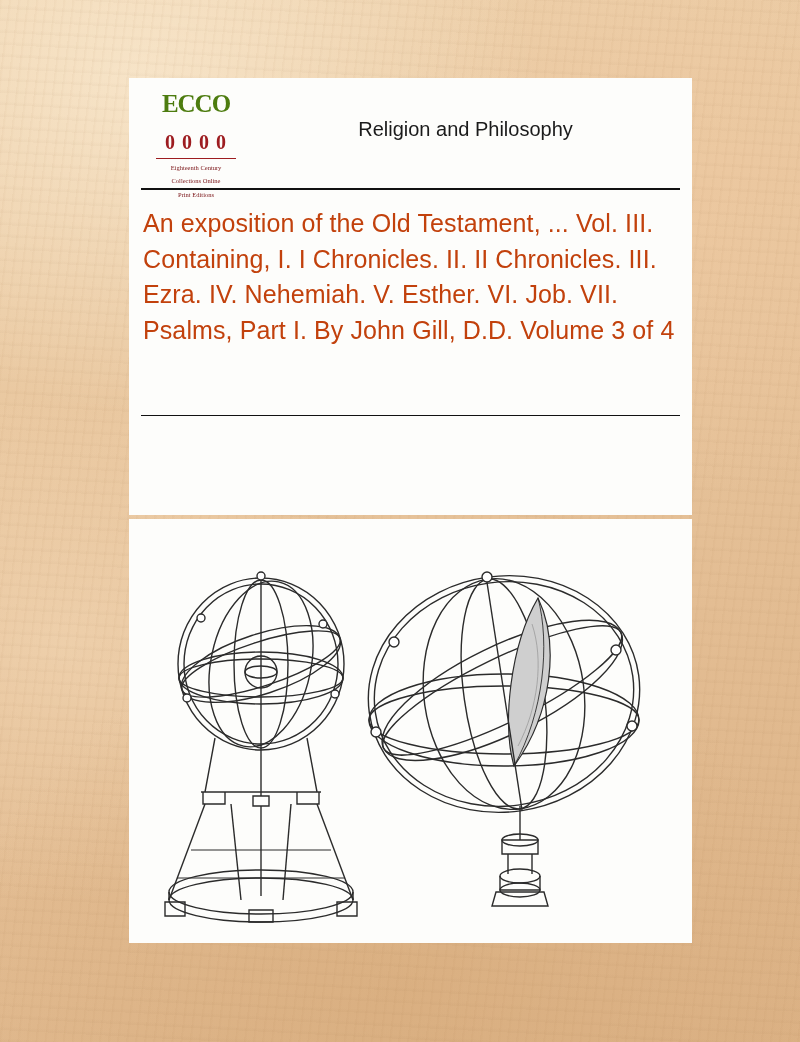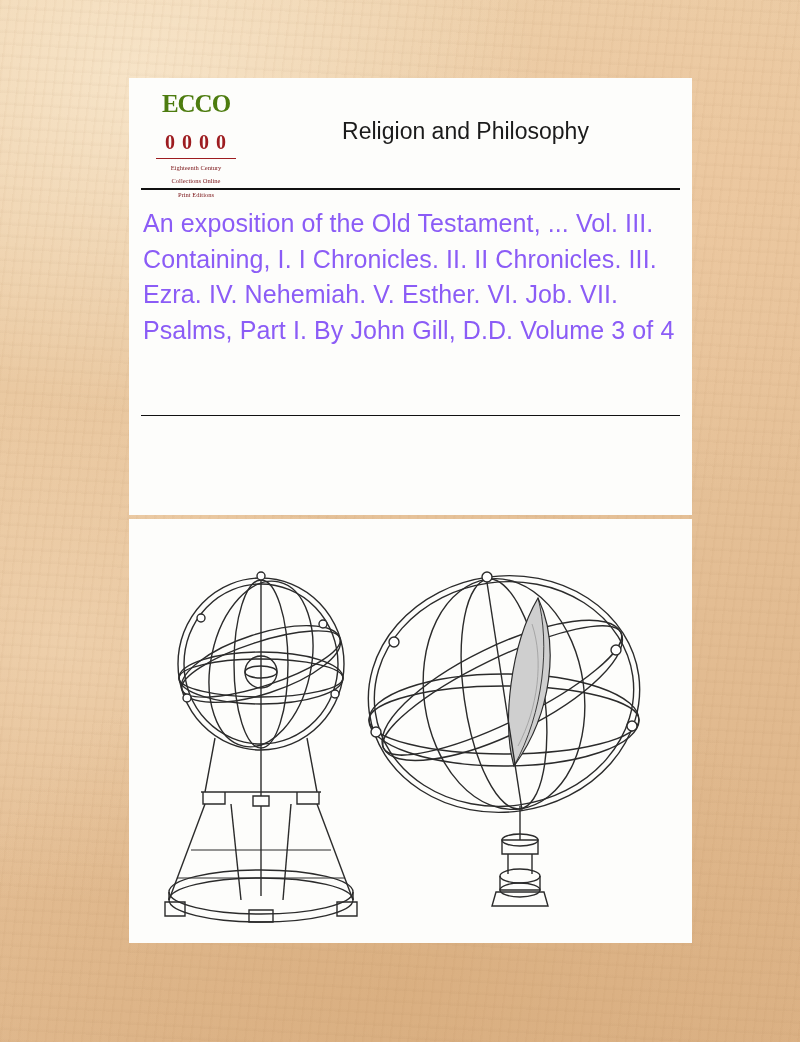--- a/index.html
+++ b/index.html
@@ -96,40 +96,40 @@
     border-top: 1px solid #9d1c20;
     margin: 2px 6px 2px 6px;
   }
 
   .category {
     position: absolute;
     left: 120px;
     right: 10px;
     top: 40px;
     text-align: center;
-    font-size: 23px;
+    font-size: 20px;
     color: #1b1b1b;
     font-family: "Liberation Sans", sans-serif;
   }
 
   .rule {
     border-top: 2px solid #111;
     margin: 0 12px;
   }
   .rule.thin {
     border-top: 1px solid #111;
   }
 
   .title-block {
     padding: 16px 14px 10px 14px;
   }
   .title-text {
     font-size: 25px;
     line-height: 1.42;
-    color: #8b5cf6;
+    color: #c2410c;
     letter-spacing: 0.1px;
   }
 
   .panel-bottom {
     position: absolute;
     left: 0;
     right: 0;
     bottom: 0;
     height: 100px;
   }

